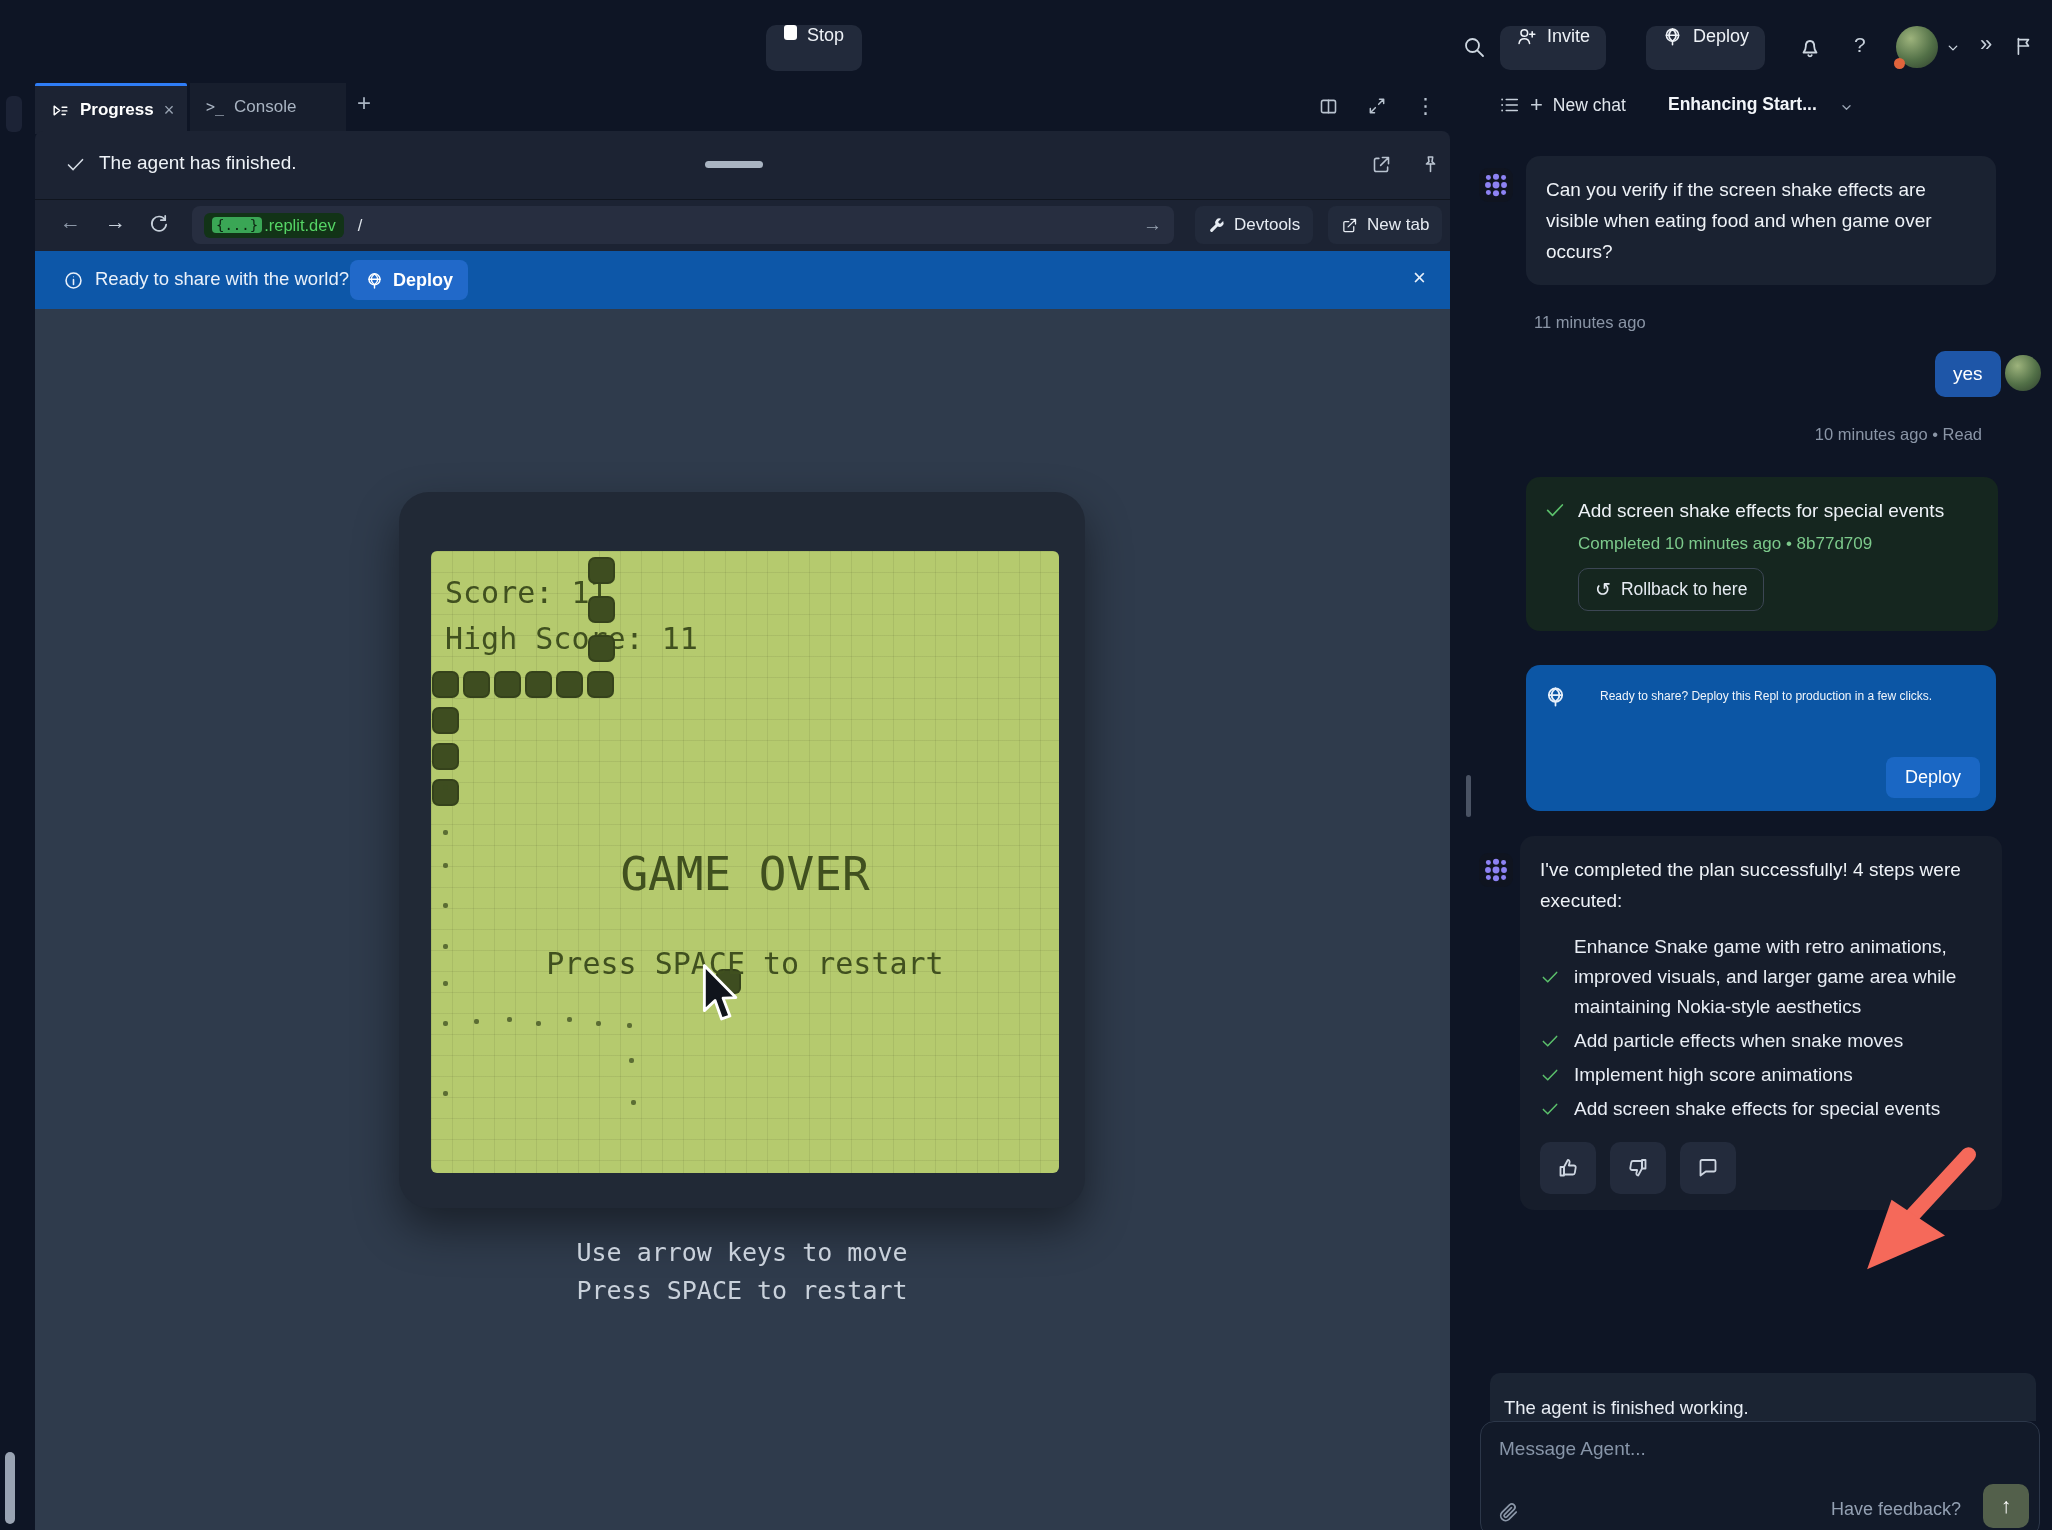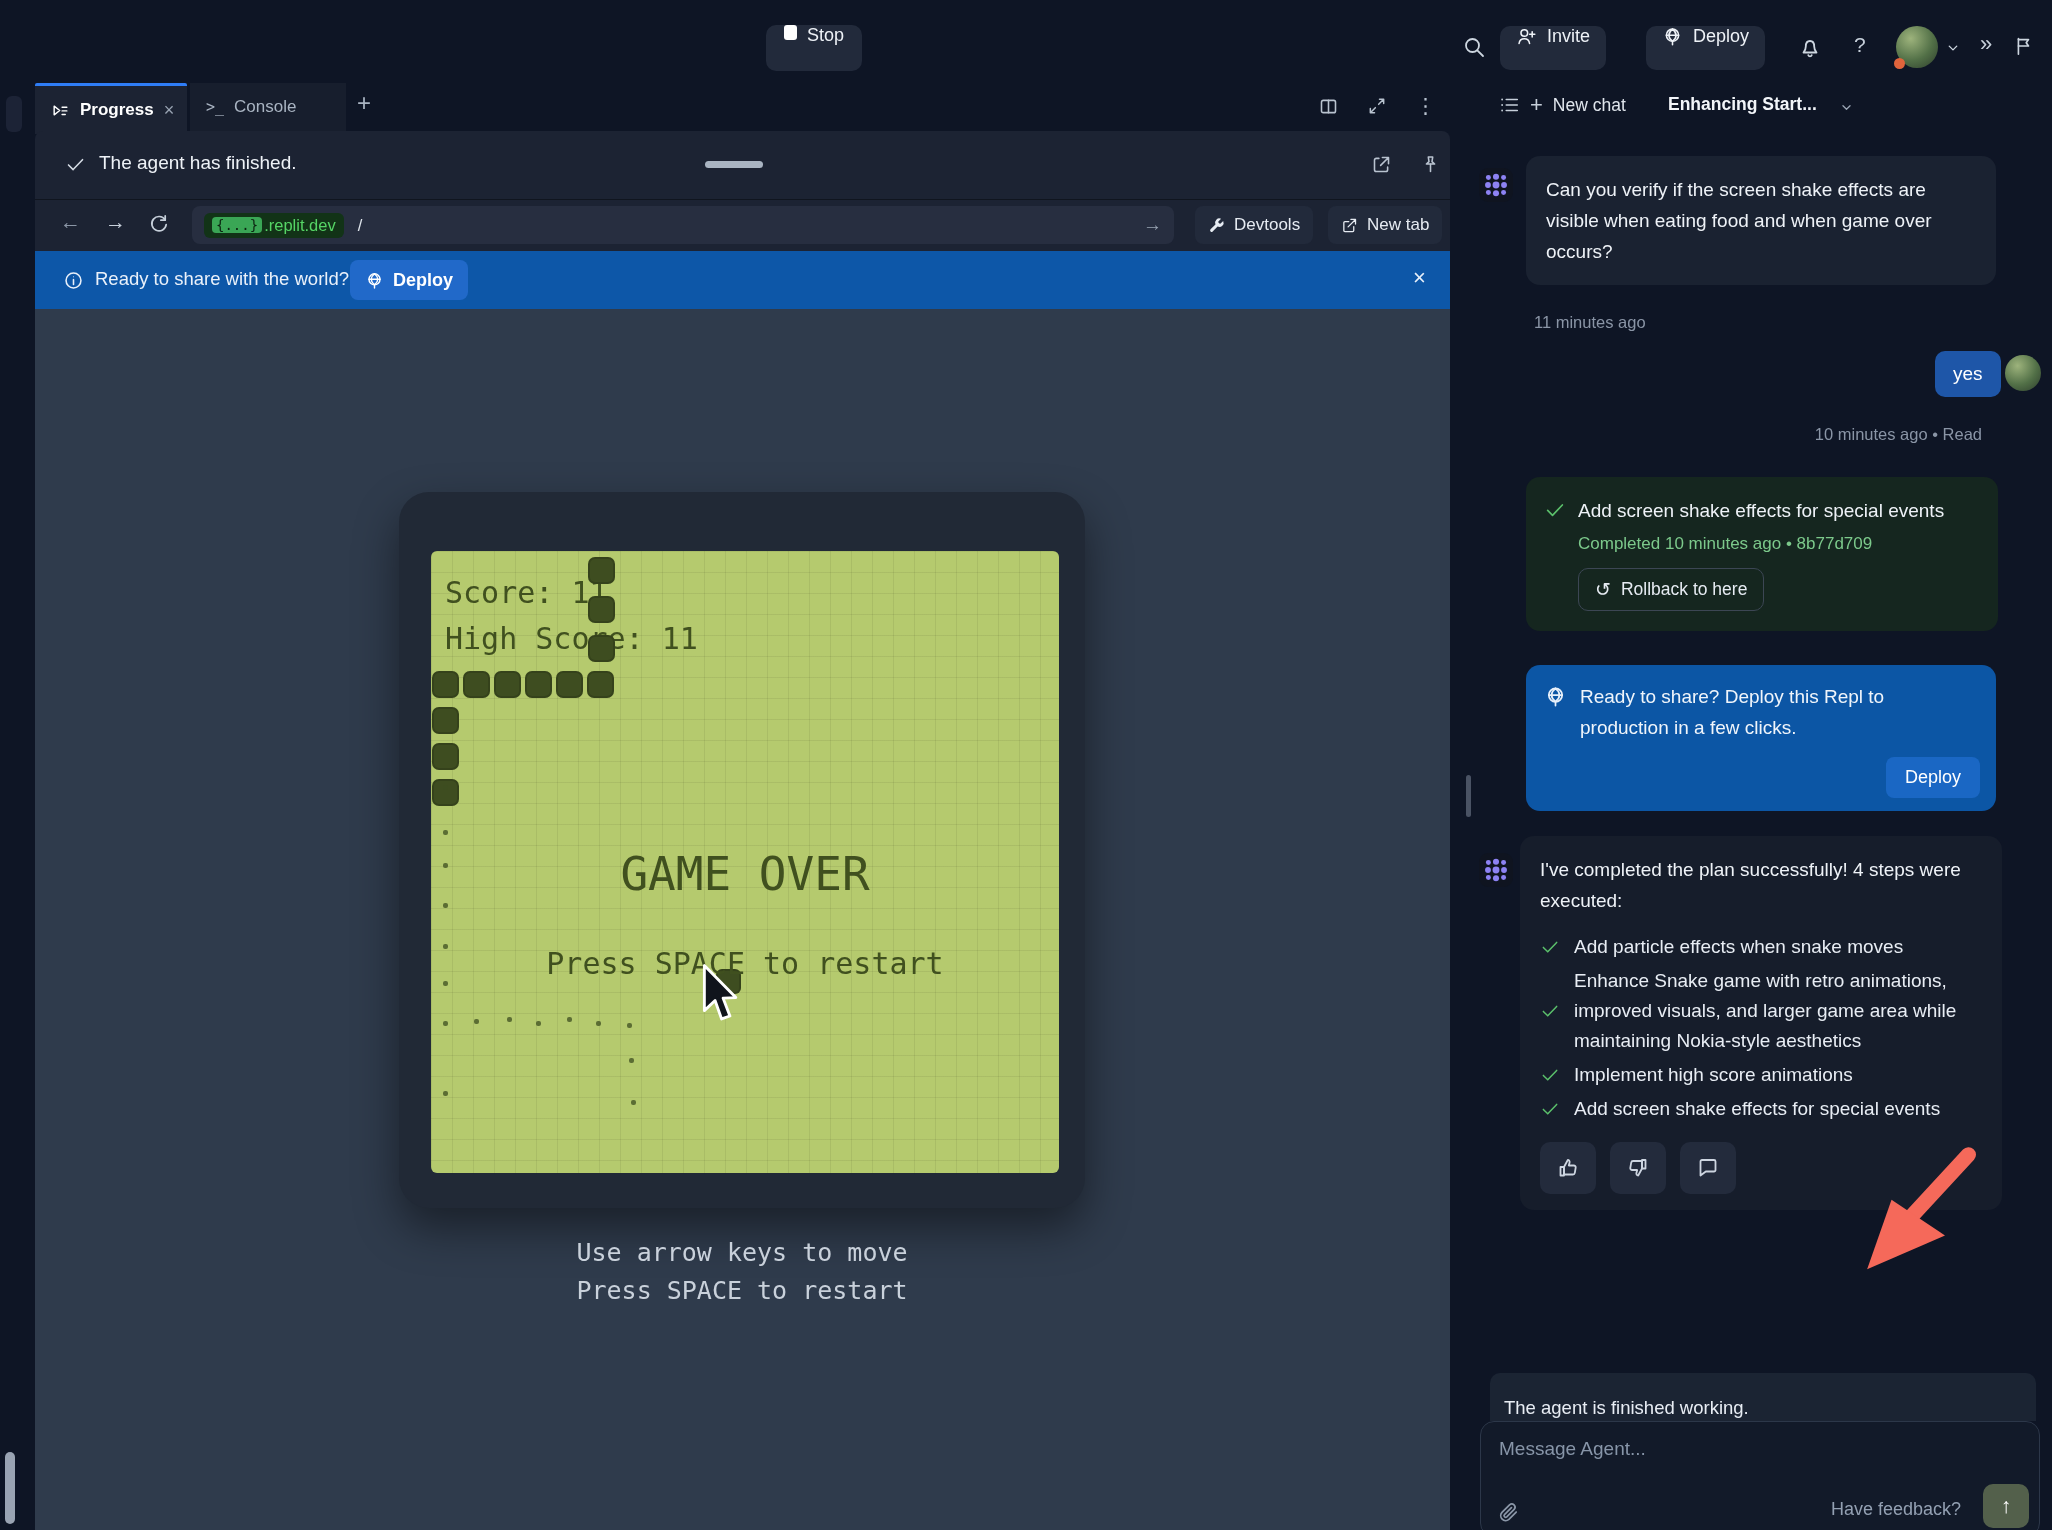--- a/index.html
+++ b/index.html
@@ -102,21 +102,21 @@
   .meta-right{left:0;top:344px;width:510px;text-align:right;}
 
   .task-card{left:54px;top:396px;width:472px;box-sizing:border-box;background:#15261f;border-radius:14px;padding:18px;}
   .check-green{color:#5bc06b;}
   .task-title{margin-left:34px;font-size:19px;line-height:31px;color:#eef2f7;}
   .task-meta{margin:8px 0 0 34px;font-size:17px;color:#7cc98b;}
   .rollback-btn{display:inline-flex;align-items:center;gap:10px;margin:14px 0 2px 34px;border:1px solid #3c4654;border-radius:10px;padding:9px 16px;font-size:17.5px;color:#e6ebf2;}
   .rollback-glyph{font-size:19px;}
 
   .deploy-card{left:54px;top:584px;width:470px;height:146px;box-sizing:border-box;background:#0c56a5;border-radius:14px;padding:16px 18px;}
-  .deploy-card-text{margin-left:36px;font-size:19px;line-height:31px;color:#f0f5fb;width:380px;}
+  .deploy-card-text{margin-left:56px;font-size:12px;line-height:31px;color:#f0f5fb;width:380px;}
   .deploy-card-globe{position:absolute;left:18px;top:20px;color:#e8f0fa;}
   .deploy-card-btn{position:absolute;right:16px;bottom:13px;background:#1a67c4;border-radius:8px;padding:10px 19px;font-size:18px;color:#fff;}
 
   .plan-wrap{left:48px;top:755px;width:482px;box-sizing:border-box;background:#161d2b;border-radius:14px;padding:18px 20px 16px;}
   .plan-intro{font-size:19px;line-height:31px;color:#eef2f7;}
   .plan-list{margin:16px 0 0;padding:0;list-style:none;}
   .plan-item{display:flex;align-items:center;gap:14px;margin-bottom:4px;}
   .plan-item-text{font-size:19px;line-height:30px;color:#e8edf4;width:404px;}
   .fb-row{display:flex;gap:14px;margin-top:18px;}
   .fb-btn{width:56px;height:52px;background:#232b3c;border-radius:10px;display:flex;align-items:center;justify-content:center;color:#cdd5e0;}
@@ -516,29 +516,29 @@
     </div>
   <div class="abs plan-wrap">
     <div class="plan-intro">I've completed the plan successfully! 4 steps were executed:</div>
     <ul class="plan-list">
       <li class="plan-item">
         <span class="check-green">
             <svg class="ic" width="20" height="20">
               <use href="#i-check"></use>
             </svg>
           </span>
-        <span class="plan-item-text">Add particle effects when snake moves</span>
+        <span class="plan-item-text">Enhance Snake game with retro animations, improved visuals, and larger game area while maintaining Nokia-style aesthetics</span>
       </li>
       <li class="plan-item">
         <span class="check-green">
             <svg class="ic" width="20" height="20">
               <use href="#i-check"></use>
             </svg>
           </span>
-        <span class="plan-item-text">Enhance Snake game with retro animations, improved visuals, and larger game area while maintaining Nokia-style aesthetics</span>
+        <span class="plan-item-text">Add particle effects when snake moves</span>
       </li>
       <li class="plan-item">
         <span class="check-green">
             <svg class="ic" width="20" height="20">
               <use href="#i-check"></use>
             </svg>
           </span>
         <span class="plan-item-text">Implement high score animations</span>
       </li>
       <li class="plan-item">

